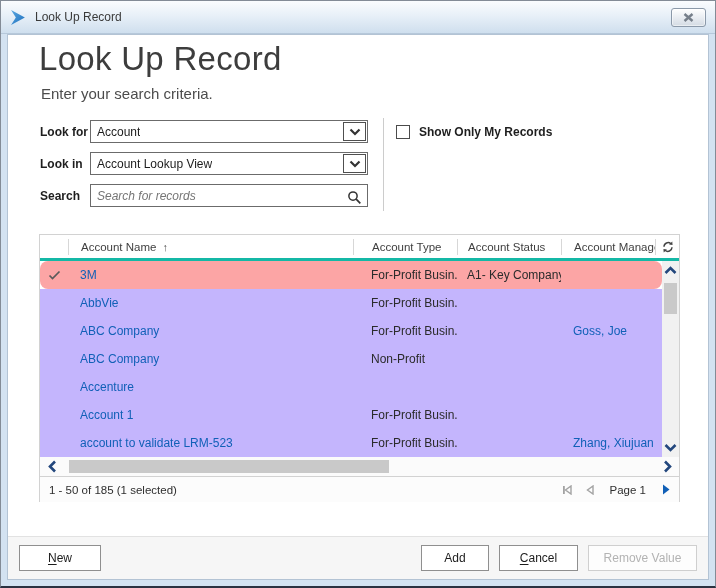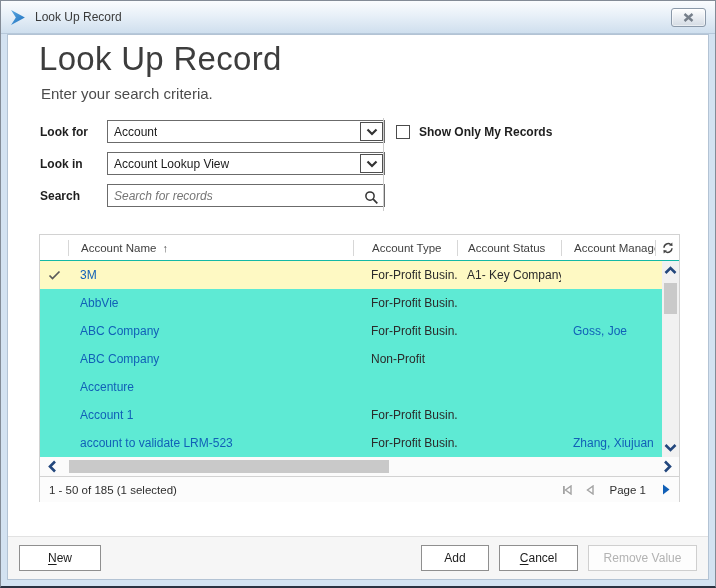--- a/index.html
+++ b/index.html
@@ -32,21 +32,21 @@
 
   .page-title{
     position:absolute; left:31px; top:5px;
     font-size:33px; font-weight:300; color:#3d3d3d; letter-spacing:.3px;
   }
   .page-subtitle{
     position:absolute; left:33px; top:50px; font-size:15px; color:#4c4c4c;
   }
 
   
-  .form-row{ position:absolute; left:32px; display:flex; align-items:center; height:23px;gap:17px; }
+  .form-row{ position:absolute; left:32px; display:flex; align-items:center; height:23px; }
   .form-row.r1{ top:85px; } .form-row.r2{ top:117px; } .form-row.r3{ top:149px; }
   .form-label{ width:50px; font-size:12px; font-weight:bold; color:#1e1e1e; }
   .field{
     position:relative; width:278px; height:23px; border:1px solid #6b6b6b;
     display:flex; align-items:center; padding:0 26px 0 6px; background:#fff;
   }
   .field .value{ font-size:12px; color:#1c1c1c; white-space:nowrap; overflow:hidden; }
   .dd-btn{
     position:absolute; right:1px; top:1px; width:23px; height:19px;
     border:1px solid #4f4f4f; background:#fff;
@@ -66,36 +66,36 @@
   .checkbox{ width:14px; height:14px; border:1px solid #4b4b4b; background:#fff; }
   .myrecords label{ margin-left:9px; font-size:12px; font-weight:bold; color:#1e1e1e;text-align:center; }
 
   
   .grid-box{
     position:absolute; left:31px; top:199px; width:641px; height:268px;
     border:1px solid #d2d2d2; background:#fff;
   }
   .grid-header{
     height:26px; display:flex; align-items:center; font-size:11.5px; color:#3f3f3f;
-    border-bottom:1px solid #14b8a6;
+    border-bottom:3px solid #14b8a6;
   }
   .hcell{ height:16px; line-height:16px; white-space:nowrap; overflow:hidden; }
   .hcell + .hcell{ border-left:1px solid #d7d7d7; }
   .col-check{ width:28px; flex:none; display:flex; justify-content:center; align-items:center;}
   .col-name { width:285px; flex:none; padding-left:12px; }
   .col-type { width:104px; flex:none; padding-left:18px; }
   .col-status{ width:104px; flex:none; padding-left:10px; }
   .col-mgr  { width:94px;  flex:none; padding-left:12px; }
   .col-refresh{ width:24px; flex:none; display:flex; align-items:center; justify-content:center; }
   .sort-arrow{ font-size:11px; color:#555; margin-left:6px; font-weight:normal; }
 
   .grid-body{ height:196px; display:flex; }
   .grid-rows{ flex:1; overflow:hidden; }
-  .grid-row{ height:28px; display:flex; align-items:center; font-size:12px; color:#2b2b2b; background:#5eead4; }
-  .grid-row.selected{ background:#fef9c3; }
+  .grid-row{ height:28px; display:flex; align-items:center; font-size:12px; color:#2b2b2b; background:#c4b5fd; }
+  .grid-row.selected{ background:#fca5a5;border-radius:8px; }
   .grid-row .cell{ white-space:nowrap; overflow:hidden; height:16px; line-height:16px; }
   .grid-row .name, .grid-row .mgr{ color:#1160b7; text-decoration:none; }
 
   .vscroll{ width:17px; flex:none; background:#f1f1f1; position:relative; }
   .vs-up{ position:absolute; top:2px; left:0; width:17px; height:15px; display:flex; align-items:center; justify-content:center; }
   .vs-down{ position:absolute; bottom:2px; left:0; width:17px; height:15px; display:flex; align-items:center; justify-content:center; }
   .vs-thumb{ position:absolute; top:22px; left:2px; width:13px; height:31px; background:#c9c9c9; }
 
   .hscroll{ height:19px; display:flex; align-items:center; background:#fbfbfb; }
   .hs-btn{ width:24px; flex:none; display:flex; align-items:center; justify-content:center; }

